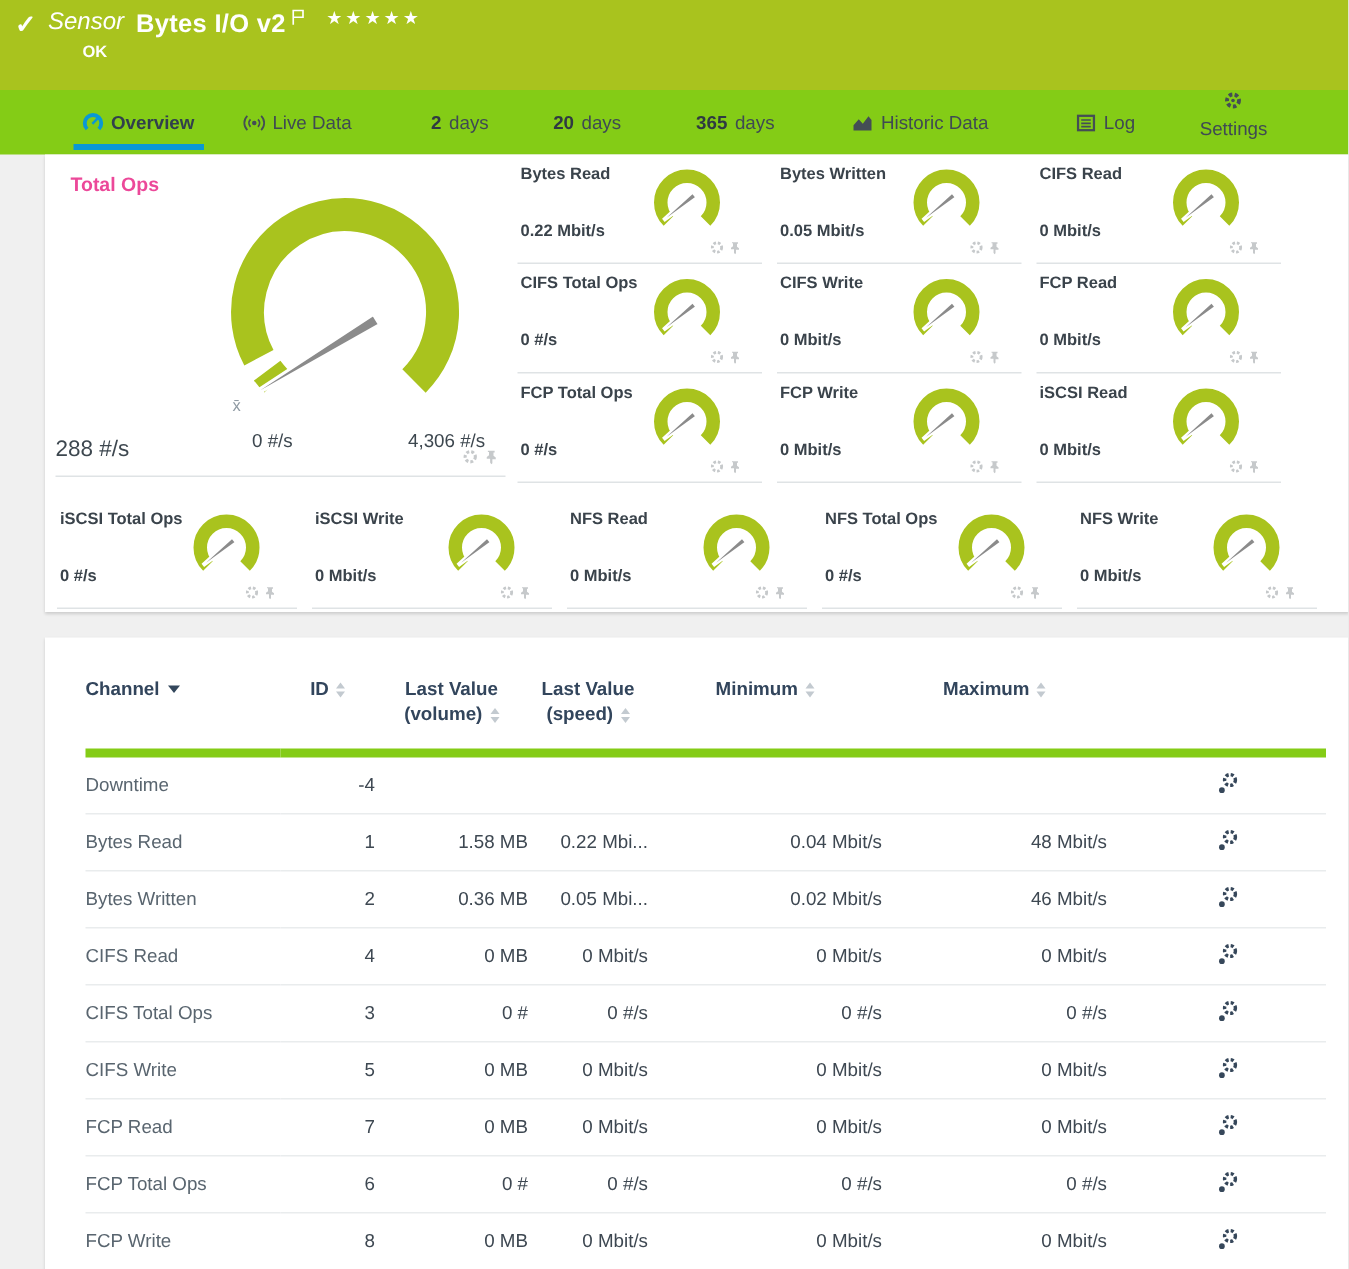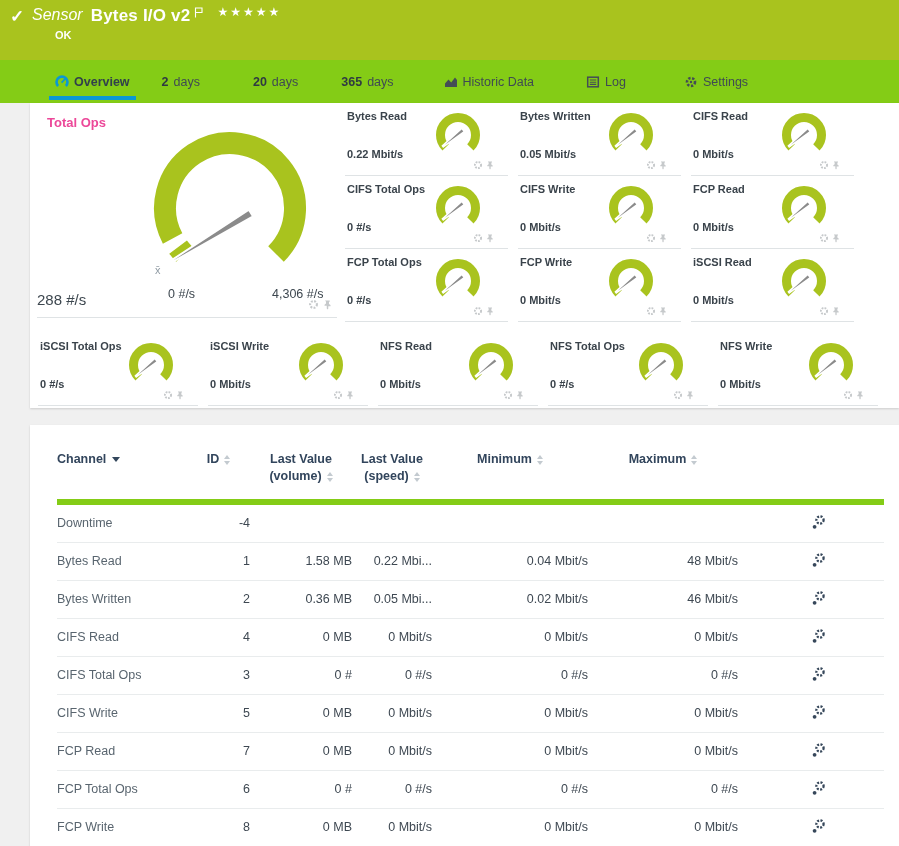--- a/index.html
+++ b/index.html
@@ -22,21 +22,21 @@
   
   .tabbar { position:absolute; top:60px; left:0; width:100%; height:43px; background:#84cc16; display:flex; align-items:stretch; font-size:12.5px; color:#3f4a53; }
   .tab { position:relative; display:flex; align-items:center; gap:5px; cursor:pointer; white-space:nowrap; }
   .tab:nth-child(1){ margin-left:55px; }
   .tab:nth-child(2){ margin-left:32px; }
   .tab:nth-child(3){ margin-left:53px; }
   .tab:nth-child(4){ margin-left:43px; }
   .tab:nth-child(5){ margin-left:50px; }
   .tab:nth-child(6){ margin-left:52px; }
   .tab:nth-child(7){ margin-left:58px; }
-  .tab:nth-child(8){ margin-left:43px; }
+  .tab:nth-child(8){ margin-left:43px;flex-direction:column; }
   .tab .tab-bold { font-weight:bold; color:#2f3a42; }
   .tab.active { color:#31404c; font-weight:bold; }
   .tab.active::after { content:""; position:absolute; left:-6px; right:-6px; bottom:3px; height:4px; background:#0a98d5; }
   .tab-icon { display:flex; align-items:center; }
 
   
   .card { position:absolute; left:30px; width:869px; background:#fff; box-shadow:0 1px 2px rgba(0,0,0,.15); }
   .card-gauges { top:103px; height:305px; }
   .card-table  { top:425px; height:445px; padding:0 15px 0 27px; }
 
@@ -102,20 +102,30 @@
     <span class="tab-icon">
           <svg width="14" height="14" viewBox="0 0 14 14">
             <path d="M 3.1 11 A 5.5 5.5 0 1 1 10.9 11" fill="none" stroke="#0a98d5" stroke-width="2.6"></path>
             <path d="M6.6 7.6 L10.3 3.6" stroke="#0a98d5" stroke-width="1.6"></path>
           </svg>
         </span>
 
     <span class="tab-label">Overview</span>
   </div>
 
+  <div class="tab">
+    <span class="tab-icon">
+          <svg width="15" height="14" viewBox="0 0 15 14">
+            <circle cx="7.5" cy="7" r="1.5" fill="#444d55"></circle>
+            <path d="M5 4.5 A3.6 3.6 0 0 0 5 9.5 M10 4.5 A3.6 3.6 0 0 1 10 9.5 M2.9 2.3 A6.5 6.5 0 0 0 2.9 11.7 M12.1 2.3 A6.5 6.5 0 0 1 12.1 11.7" fill="none" stroke="#444d55" stroke-width="1.2"></path>
+          </svg>
+        </span>
+
+    <span class="tab-label">Live Data</span>
+  </div>
 
   <div class="tab">
 
     <span class="tab-bold">2</span>
     <span class="tab-label">days</span>
   </div>
 
   <div class="tab">
 
     <span class="tab-bold">20</span>

